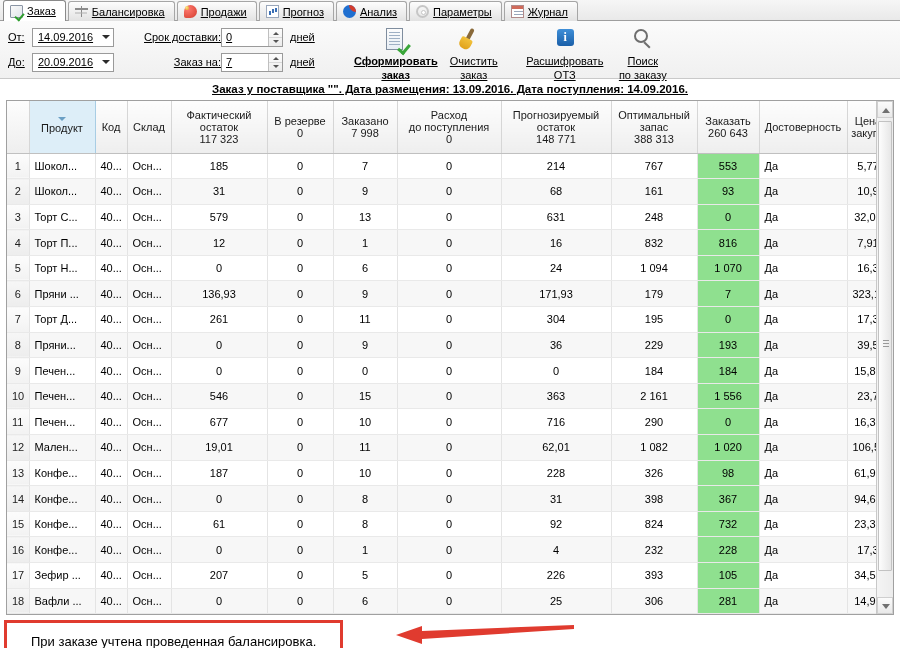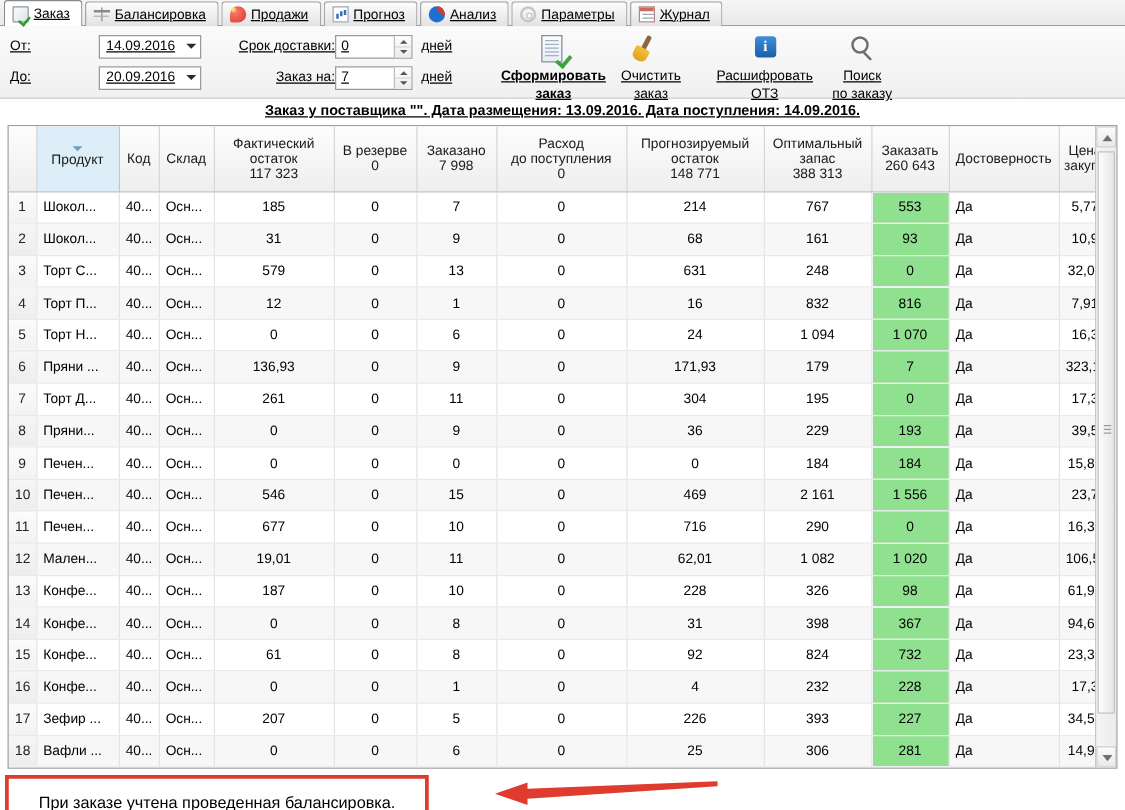--- a/index.html
+++ b/index.html
@@ -81,21 +81,21 @@
     align-items: stretch;
     position: relative;
     gap: 42px;
   }
   .tb-left { padding: 6px 0 0 8px; display:flex; flex-direction:column; gap:5px; }
   .fldrow { display:flex; align-items:center; height: 20px; }
   .fldlbl { width: 24px; font-size: 11px; }
   .combo {
     width: 82px; height: 19px; border: 1px solid #9a9a9a; background:#fff;
     display:flex; align-items:center; justify-content:space-between;
-    padding: 0 3px 0 5px; font-size:11px;margin-left:47px;
+    padding: 0 3px 0 5px; font-size:11px;
   }
   .combo .caret { width:0;height:0;border-left:4px solid transparent;border-right:4px solid transparent;
     border-top:4px solid #2b2b2b; }
   .lbl2 { margin-left: 9px; width: 98px; font-size: 11px; text-align: right; }
   .spin { width: 62px; height: 19px; border:1px solid #9a9a9a; background:#fff; display:flex; }
   .spin .val { flex:1; padding-left:4px; line-height:17px; font-size:11px; }
   .spin .btns { width:14px; border-left:1px solid #bfbfbf; display:flex; flex-direction:column;
      background: linear-gradient(to bottom,#fdfdfd,#ececec); }
   .spin .btns i { flex:1; position:relative; }
   .spin .btns i:first-child { border-bottom:1px solid #d8d8d8; }
@@ -525,21 +525,21 @@
             </tr>
             <tr class="alt">
               <td class="rownum">10</td>
               <td class="txt">Печен...</td>
               <td class="txt">40...</td>
               <td class="txt">Осн...</td>
               <td class="num">546</td>
               <td class="num">0</td>
               <td class="num">15</td>
               <td class="num">0</td>
-              <td class="num">469</td>
+              <td class="num">363</td>
               <td class="num">2 161</td>
               <td class="green">1 556</td>
               <td class="txt">Да</td>
               <td class="num">23,7</td>
             </tr>
             <tr class="">
               <td class="rownum">11</td>
               <td class="txt">Печен...</td>
               <td class="txt">40...</td>
               <td class="txt">Осн...</td>
@@ -632,21 +632,21 @@
               <td class="rownum">17</td>
               <td class="txt">Зефир ...</td>
               <td class="txt">40...</td>
               <td class="txt">Осн...</td>
               <td class="num">207</td>
               <td class="num">0</td>
               <td class="num">5</td>
               <td class="num">0</td>
               <td class="num">226</td>
               <td class="num">393</td>
-              <td class="green">227</td>
+              <td class="green">105</td>
               <td class="txt">Да</td>
               <td class="num">34,56</td>
             </tr>
             <tr class="alt">
               <td class="rownum">18</td>
               <td class="txt">Вафли ...</td>
               <td class="txt">40...</td>
               <td class="txt">Осн...</td>
               <td class="num">0</td>
               <td class="num">0</td>

